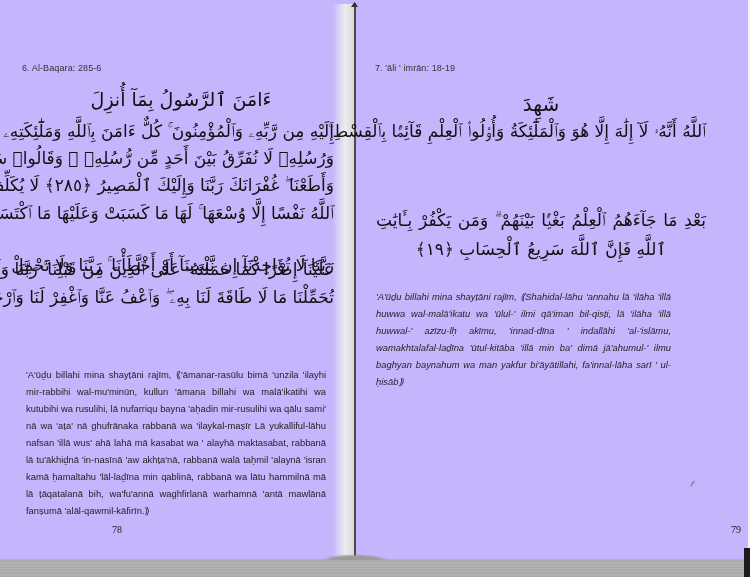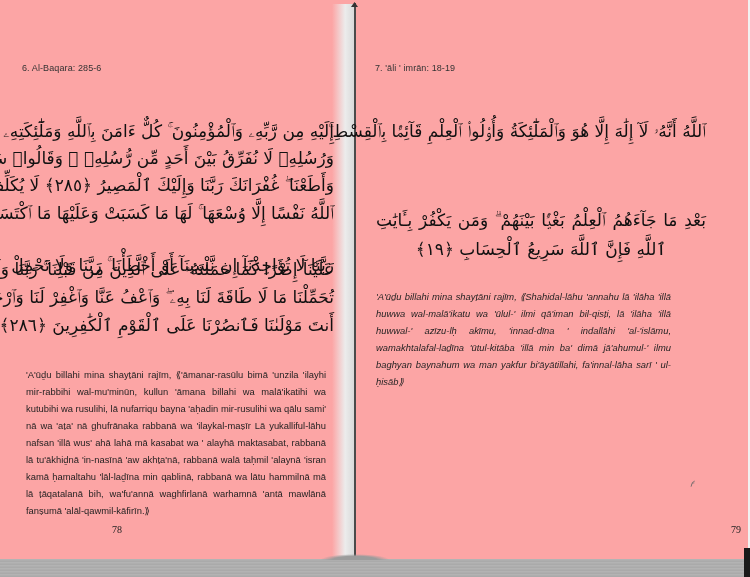--- a/index.html
+++ b/index.html
@@ -2,21 +2,21 @@
 <html><head>
 <meta charset="utf-8">
 <style>
   html, body { margin:0; padding:0; }
   body {
     width:750px; height:577px; overflow:hidden; position:relative;
     background:#ffffff;
     font-family: "Liberation Sans", sans-serif;
     color:#1a1a1a;
   }
-  .spread { position:absolute; left:0; top:0; width:750px; height:577px; background:#fca5a5; }
+  .spread { position:absolute; left:0; top:0; width:750px; height:577px; background:#c4b5fd; }
   .page { position:absolute; top:0; height:559px; }
   .page-left { left:0; width:354px; }
   .page-right { left:356px; width:394px;text-decoration:underline; }
 
   .gutter-shade {
     position:absolute; left:332px; top:4px; width:22px; height:553px;
     background:linear-gradient(to right, rgba(255,255,255,0) 0%, #ececec 60%, #d9d9d9 100%);
   }
   .spine {
     position:absolute; left:354px; top:3px; width:1.5px; height:555px; background:#4a4a4a;
@@ -72,37 +72,38 @@
 <div class="spread">
 
   <div class="gutter-shade"></div>
   <div class="spine"></div>
   <div class="spine-top"></div>
   <div class="right-border-fade"></div>
 
   <div class="page page-left">
     <div class="header">6. Al-Baqara: 285-6</div>
 
+    <div class="arabic-line center" style="top:88px; font-size:19px;">ءَامَنَ ٱلرَّسُولُ بِمَآ أُنزِلَ</div>
     <div class="arabic-line" style="top:121px;">إِلَيْهِ مِن رَّبِّهِۦ وَٱلْمُؤْمِنُونَ ۚ كُلٌّ ءَامَنَ بِٱللَّهِ وَمَلَٰٓئِكَتِهِۦ وَكُتُبِهِۦ</div>
     <div class="arabic-line" style="top:148px;">وَرُسُلِهِۦ لَا نُفَرِّقُ بَيْنَ أَحَدٍ مِّن رُّسُلِهِۦ ۚ وَقَالُوا۟ سَمِعْنَا</div>
     <div class="arabic-line" style="top:175px;">وَأَطَعْنَا ۖ غُفْرَانَكَ رَبَّنَا وَإِلَيْكَ ٱلْمَصِيرُ ﴿٢٨٥﴾ لَا يُكَلِّفُ</div>
     <div class="arabic-line" style="top:203px;">ٱللَّهُ نَفْسًا إِلَّا وُسْعَهَا ۚ لَهَا مَا كَسَبَتْ وَعَلَيْهَا مَا ٱكْتَسَبَتْ ۗ</div>
     <div class="arabic-line" style="top:231px;margin-top:24px;">رَبَّنَا لَا تُؤَاخِذْنَآ إِن نَّسِينَآ أَوْ أَخْطَأْنَا ۚ رَبَّنَا وَلَا تَحْمِلْ</div>
     <div class="arabic-line" style="top:259px;">عَلَيْنَآ إِصْرًا كَمَا حَمَلْتَهُۥ عَلَى ٱلَّذِينَ مِن قَبْلِنَا ۚ رَبَّنَا وَلَا</div>
     <div class="arabic-line" style="top:287px;">تُحَمِّلْنَا مَا لَا طَاقَةَ لَنَا بِهِۦ ۖ وَٱعْفُ عَنَّا وَٱغْفِرْ لَنَا وَٱرْحَمْنَآ ۚ</div>
-    <div class="arabic-line center" style="top:315px;">أَنتَ مَوْلَىٰنَا فَٱنصُرْنَا عَلَى ٱلْقَوْمِ ٱلْكَٰفِرِينَ ﴿٢٨٦﴾</div>
 
     <div class="translit">'A'ūḏu billahi mina shayṭāni rajīm, ⟪'āmanar-rasūlu bimā 'unzila 'ilayhi mir-rabbihi wal-mu'minūn, kullun 'āmana billahi wa malā'ikatihi wa kutubihi wa rusulihi, lā nufarriqu bayna 'aḥadin mir-rusulihi wa qālu sami' nā wa 'aṭa' nā ghufrānaka rabbanā wa 'ilaykal-maṣīr Lā yukalliful-lāhu nafsan 'illā wus' ahā lahā mā kasabat wa ' alayhā maktasabat, rabbanā lā tu'ākhiḏnā 'in-nasīnā 'aw akhṭa'nā, rabbanā walā taḥmil 'alaynā 'isran kamā ḥamaltahu 'lāl-laḏīna min qablinā, rabbanā wa lātu hammilnā mā lā ṭāqatalanā bih, wa'fu'annā waghfirlanā warhamnā 'antā mawlānā fanṣumā 'alāl-qawmil-kāfirīn.⟫</div>
 
     <div class="page-number">78</div>
   </div>
 
   <div class="page page-right">
     <div class="header">7. 'āli ' imrān: 18-19</div>
 
+    <div class="arabic-line center" style="top:92px; font-size:20px;">شَهِدَ</div>
     <div class="arabic-line" style="top:121px;">ٱللَّهُ أَنَّهُۥ لَآ إِلَٰهَ إِلَّا هُوَ وَٱلْمَلَٰٓئِكَةُ وَأُو۟لُوا۟ ٱلْعِلْمِ قَآئِمًۢا بِٱلْقِسْطِ ۚ</div>
     <div class="arabic-line" style="top:210px;">بَعْدِ مَا جَآءَهُمُ ٱلْعِلْمُ بَغْيًۢا بَيْنَهُمْ ۗ وَمَن يَكْفُرْ بِـَٔايَٰتِ</div>
     <div class="arabic-line center" style="top:239px;">ٱللَّهِ فَإِنَّ ٱللَّهَ سَرِيعُ ٱلْحِسَابِ ﴿١٩﴾</div>
 
     <div class="translit">'A'ūḏu billahi mina shayṭāni rajīm, ⟪Shahidal-lāhu 'annahu lā 'ilāha 'illā huwwa wal-malā'ikatu wa 'ūlul-' ilmi qā'iman bil-qisṭi, lā 'ilāha 'illā huwwal-' azīzu-lḥ akīmu, 'innad-dīna ' indallāhi 'al-'islāmu, wamakhtalafal-laḏīna 'ūtul-kitāba 'illā min ba' dimā jā'ahumul-' ilmu baghyan baynahum wa man yakfur bi'āyātillahi, fa'innal-lāha sarī ' ul-ḥisāb⟫</div>
 
     <div class="page-number">79</div>
     <div class="stray-mark" style="left:335px;">ŕ</div>
   </div>
 

